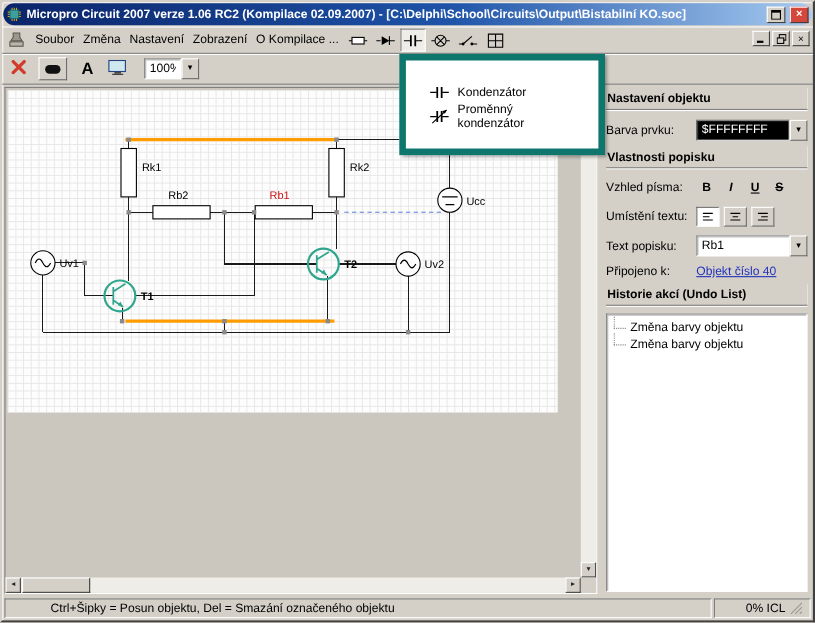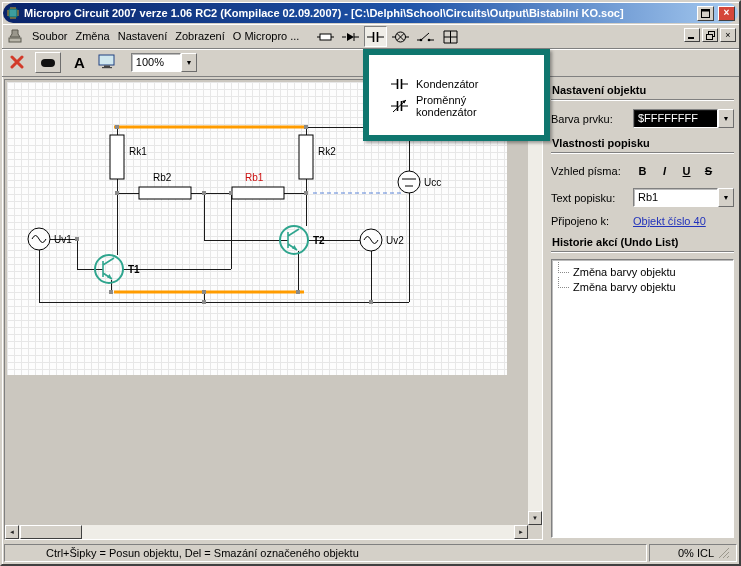--- a/index.html
+++ b/index.html
@@ -172,21 +172,21 @@
     <div class="stamp">
       <svg width="16" height="15">
         <path d="M5 1 h6 v4 l2 3 h-10 l2 -3 z" fill="#9a978c" stroke="#5a584f"></path>
         <rect x="2" y="9" width="12" height="4" fill="#b9b6aa" stroke="#5a584f"></rect>
       </svg>
     </div>
     <div class="menu-item">Soubor</div>
     <div class="menu-item">Změna</div>
     <div class="menu-item">Nastavení</div>
     <div class="menu-item">Zobrazení</div>
-    <div class="menu-item">O Micropro ...</div>
+    <div class="menu-item">O Kompilace ...</div>
 
     <div class="tool-icons">
       <div class="ticon">
         <svg width="17" height="16">
           <path d="M0 8h3M14 8h3" stroke="#000"></path>
             <rect x="3" y="5" width="11" height="6" fill="#fff" stroke="#000"></rect>
         </svg>
       </div>
       <div class="ticon">
         <svg width="17" height="16">
@@ -249,21 +249,21 @@
     </div>
     <div class="a-tool">A</div>
     <div>
       <svg width="18" height="15">
         <rect x="1" y="1" width="15" height="10" fill="#cfe7ef" stroke="#204080"></rect>
         <rect x="6" y="11.5" width="6" height="1.5" fill="#444"></rect>
         <rect x="4" y="13" width="10" height="1.2" fill="#444"></rect>
       </svg>
     </div>
     <div class="zoom-combo">
-      <div class="combo-field" style="width:50px">
+      <div class="combo-field" style="width:34px">
         <input class="bare" value="100%" style="">
       </div>
       <div class="combo-arrow">
           <span>▼</span>
         </div>
     </div>
   </div>
 
   <div class="main">
 
@@ -394,20 +394,40 @@
       <div class="prow">
         <div class="plabel">Vzhled písma:</div>
         <div style="display:flex">
           <div class="fbtn">B</div>
           <div class="fbtn" style="font-style:italic">I</div>
           <div class="fbtn" style="text-decoration:underline">U</div>
           <div class="fbtn" style="text-decoration:line-through">S</div>
         </div>
       </div>
 
+      <div class="prow">
+        <div class="plabel">Umístění textu:</div>
+        <div style="display:flex">
+          <div class="abtn pressed">
+            <svg width="11" height="10">
+                <path d="M1 2h9M1 5h6M1 8h9" stroke="#000"></path>
+              </svg>
+          </div>
+          <div class="abtn">
+            <svg width="11" height="10">
+                <path d="M1 2h9M3 5h5M1 8h9" stroke="#000"></path>
+              </svg>
+          </div>
+          <div class="abtn">
+            <svg width="11" height="10">
+                <path d="M1 2h9M4 5h6M1 8h9" stroke="#000"></path>
+              </svg>
+          </div>
+        </div>
+      </div>
 
       <div class="prow">
         <div class="plabel">Text popisku:</div>
         <div class="combo">
           <div class="combo-field">
             <input class="bare" value="Rb1" style="">
           </div>
           <div class="combo-arrow">
               <span>▼</span>
             </div>

